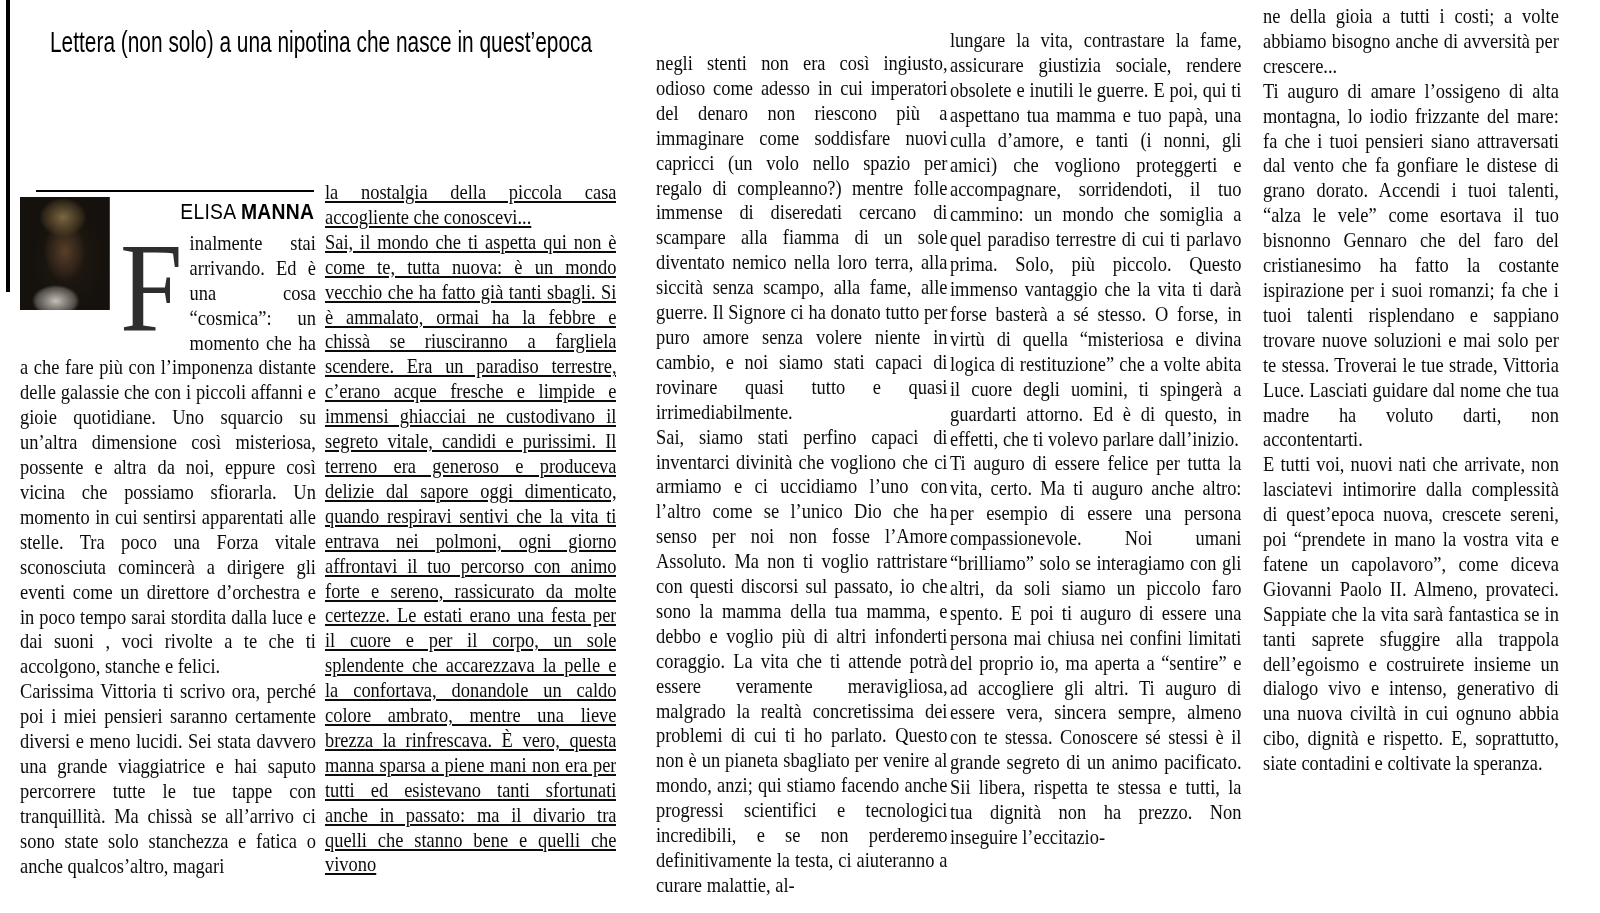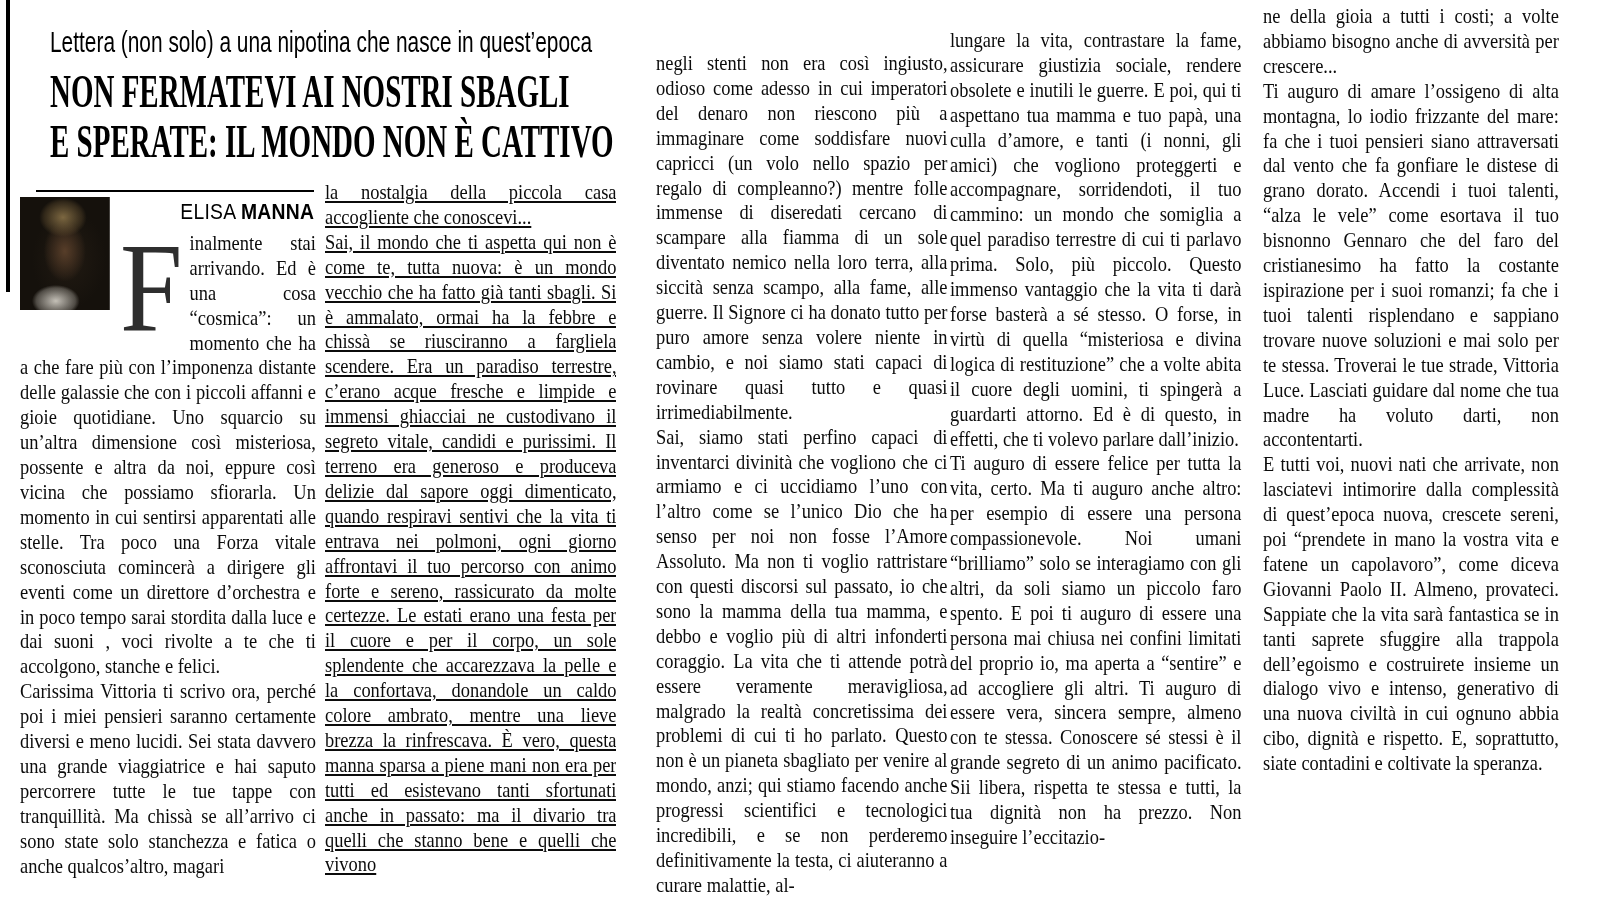--- a/index.html
+++ b/index.html
@@ -84,24 +84,20 @@
     margin: 8px 8px 0 0;
   }
 </style>
 </head>
 <body>
 
 <div class="left-rule"></div>
 
 <div class="header-block">
   <div class="kicker">Lettera (non solo) a una nipotina che nasce in quest’epoca</div>
-  <div class="headline">
-    <div class="hl-line">NON FERMATEVI AI NOSTRI SBAGLI</div>
-    <div class="hl-line">E SPERATE: IL MONDO NON È CATTIVO</div>
-  </div>
 </div>
 
 <div class="col" id="col1">
   <div class="byline-rule"></div>
   <div class="colbody">
     <div class="author-photo"></div>
     <div class="byline"><span>ELISA</span> <span class="bold">MANNA</span></div>
     <span class="dropcap">F</span>
     <p class="para">inalmente stai arrivando. Ed è una cosa “cosmica”: un momento che ha a che fare più con l’imponenza distante delle galassie che con i piccoli affanni e gioie quotidiane. Uno squarcio su un’altra dimensione così misteriosa, possente e altra da noi, eppure così vicina che possiamo sfiorarla. Un momento in cui sentirsi apparentati alle stelle. Tra poco una Forza vitale sconosciuta comincerà a dirigere gli eventi come un direttore d’orchestra e in poco tempo sarai stordita dalla luce e dai suoni , voci rivolte a te che ti accolgono, stanche e felici.</p>
     <p class="para">Carissima Vittoria ti scrivo ora, perché poi i miei pensieri saranno certamente diversi e meno lucidi. Sei stata davvero una grande viaggiatrice e hai saputo percorrere tutte le tue tappe con tranquillità. Ma chissà se all’arrivo ci sono state solo stanchezza e fatica o anche qualcos’altro, magari</p>

